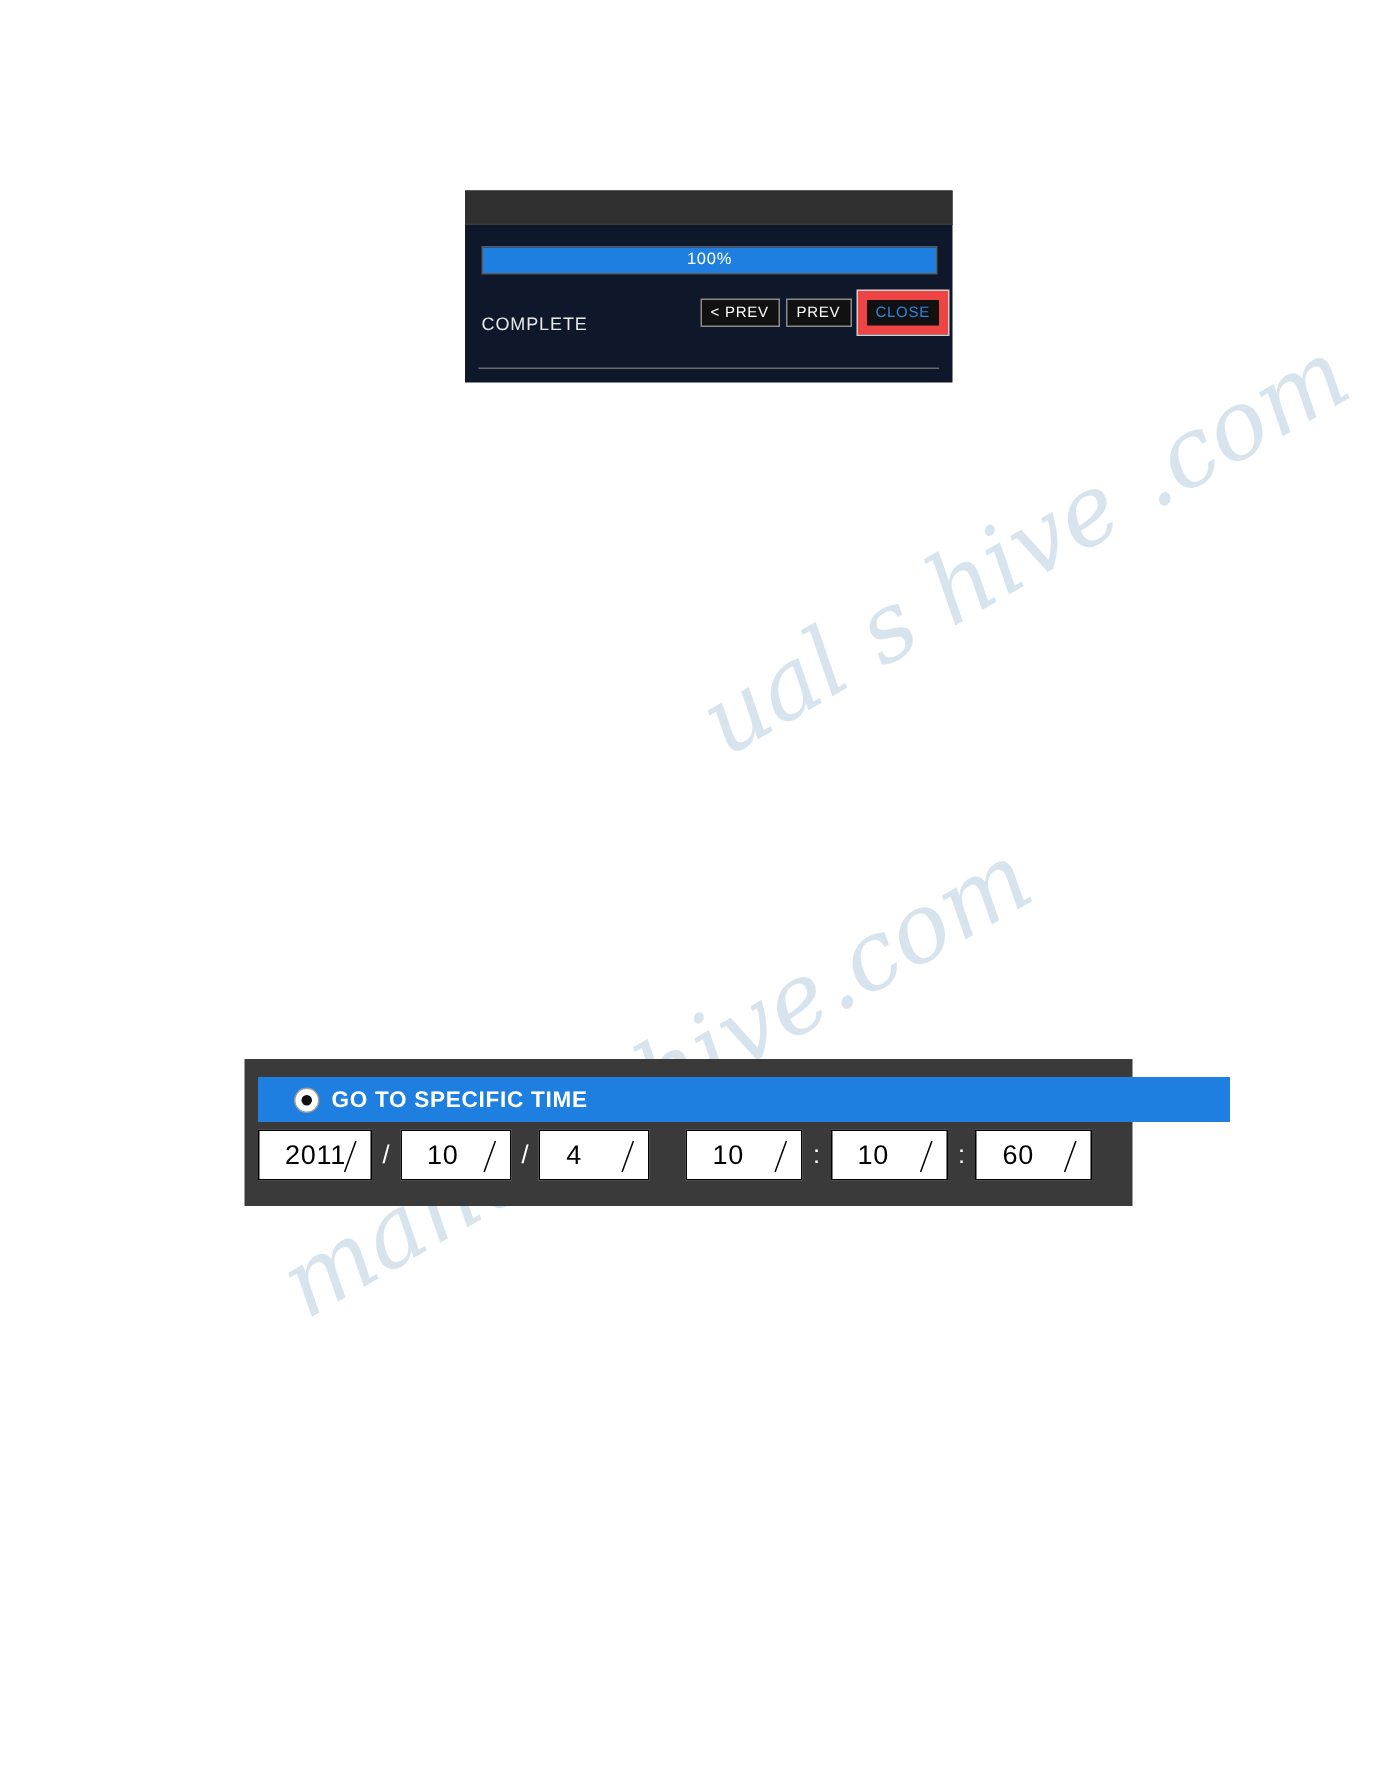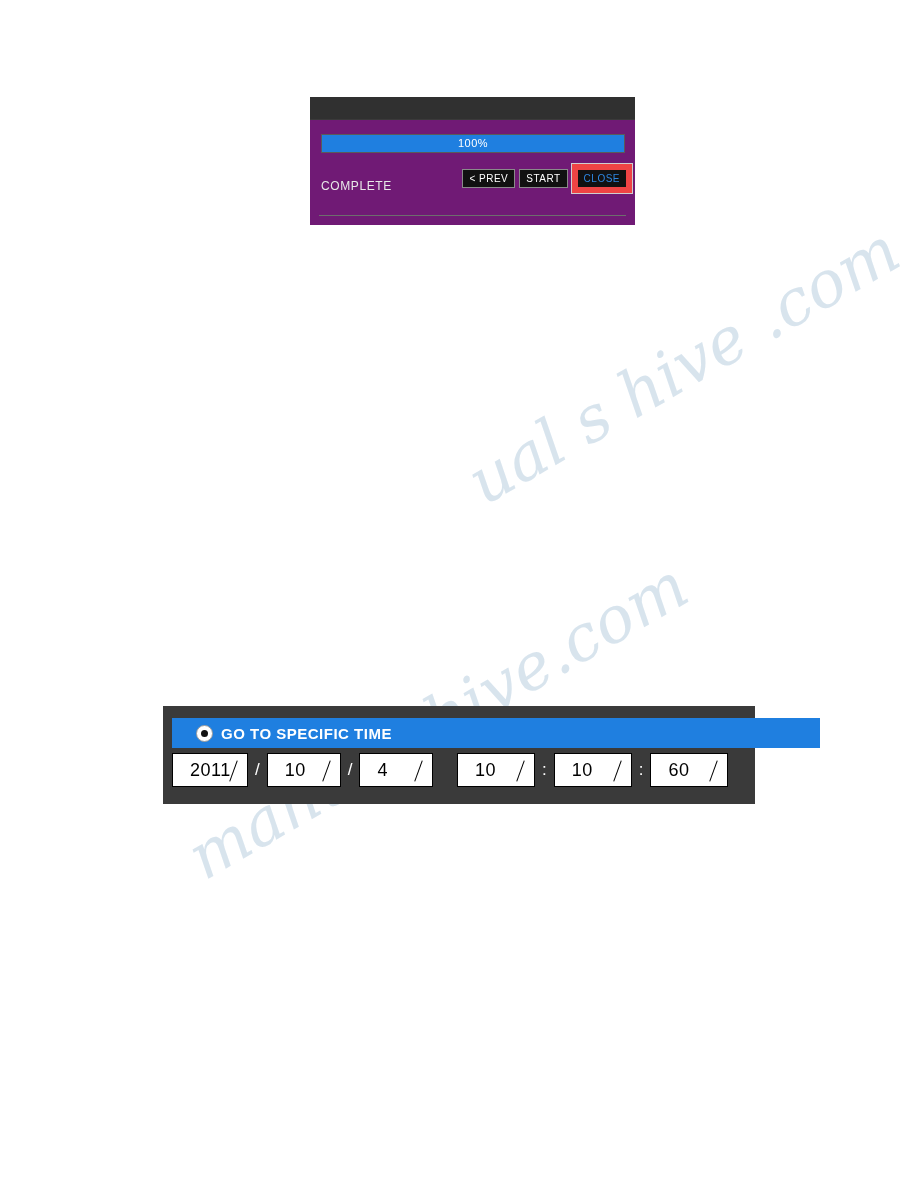--- a/index.html
+++ b/index.html
@@ -45,24 +45,24 @@
     top: 830px;
     font-size: 64px;
     transform: rotate(-30deg);
     transform-origin: left top;
   }
 
   
   #progress-dialog {
     position: absolute;
     left: 310px;
-    top: 97px;
+    top: 127px;
     width: 325px;
     height: 128px;
-    background: #701a75;
+    background: #0f172a;
     box-sizing: border-box;
     z-index: 10;
   }
   #progress-dialog .dlg-titlebar {
     height: 22px;
     background: #303030;
     border-bottom: 1px solid #3a3a3a;
   }
   #progress-dialog .dlg-body {
     position: relative;
@@ -251,21 +251,21 @@
   <div class="dlg-titlebar"></div>
   <div class="dlg-body">
     <div id="progress-bar-wrap">
       <div id="progress-bar-fill"></div>
       <div id="progress-bar-label">100%</div>
     </div>
     <div id="progress-status">COMPLETE</div>
     <div id="dlg-separator"></div>
     <div id="dlg-buttons">
       <div class="dlg-btn">&lt; PREV</div>
-      <div class="dlg-btn">START</div>
+      <div class="dlg-btn">PREV</div>
       <div class="dlg-btn focused">CLOSE</div>
     </div>
   </div>
 </div>
 
 <div id="goto-panel">
   <div id="goto-header">
     <div id="goto-radio">
       <div class="dot"></div>
     </div>

